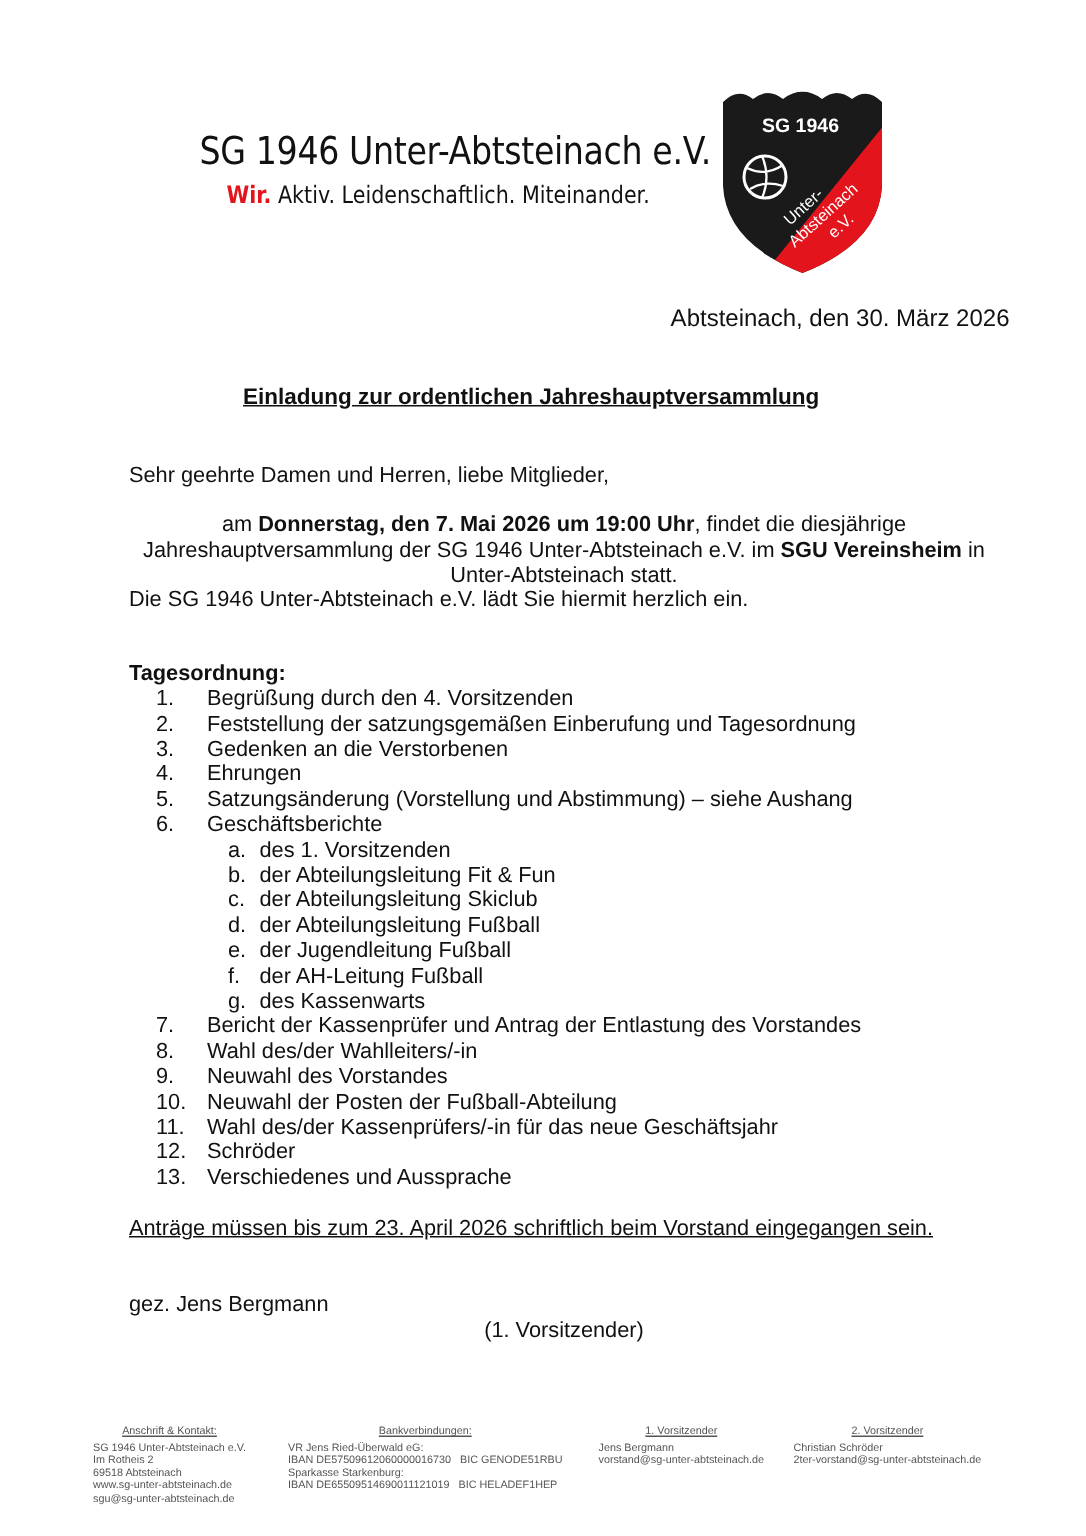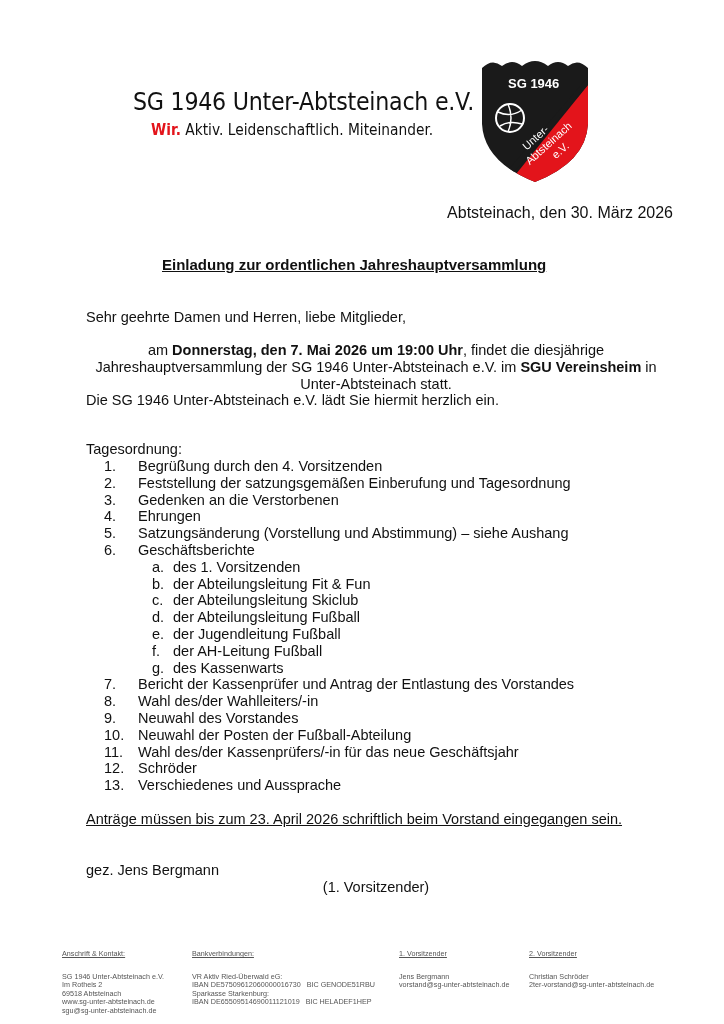--- a/index.html
+++ b/index.html
@@ -9,29 +9,29 @@
   .club-name { left:133px; top:86px; font-size:25.5px; letter-spacing:-0.3px; color:#111;
                font-family:"DejaVu Sans", sans-serif; transform:scaleX(0.87); transform-origin:left top; white-space:nowrap; }
   .slogan { left:151px; top:120px; font-size:16px; color:#111;
             font-family:"DejaVu Sans", sans-serif; transform:scaleX(0.86); transform-origin:left top; white-space:nowrap; }
   .slogan .wir { color:#e3141b; font-weight:bold; }
   .logo { left:478px; top:58px; width:114px; height:126px; }
   .dateline { right:51px; top:204px; font-size:16px; white-space:nowrap; }
   .title { left:162px; top:256px; font-size:15px; font-weight:bold; text-decoration:underline; white-space:nowrap; }
   .body-text { left:86px; font-size:14.5px; line-height:17px; width:580px; }
   .body-text b { font-weight:bold; }
-  .agenda-head { left:86px; top:441px; font-size:14.5px; font-weight:normal; }
+  .agenda-head { left:86px; top:441px; font-size:14.5px; font-weight:bold; }
   .agenda { left:86px; top:458px; font-size:14.5px; line-height:16.8px; }
   .agenda .row { position:relative; height:16.8px; white-space:nowrap; }
   .agenda .num { position:absolute; left:18px; }
   .agenda .txt { position:absolute; left:52px; }
   .agenda .sub .num { left:66px; }
   .agenda .sub .txt { left:87px; }
   .footer { top:950px; font-size:7.2px; line-height:8.6px; color:#555; white-space:nowrap; }
-  .footer .fh { text-decoration:underline; margin-bottom:14px; }
+  .footer .fh { text-decoration:underline; margin-bottom:2px;text-align:center; }
 </style>
 </head>
 <body>
 
 <div class="abs club-name">SG 1946 Unter-Abtsteinach e.V.</div>
 <div class="abs slogan"><span class="wir">Wir.</span><span> Aktiv. Leidenschaftlich. Miteinander.</span></div>
 
 <svg class="abs logo" viewBox="0 0 114 126">
   <defs>
     <clipPath id="shield">
@@ -159,21 +159,21 @@
   <div class="fh">Anschrift &amp; Kontakt:</div>
   <div>SG 1946 Unter-Abtsteinach e.V.</div>
   <div>Im Rotheis 2</div>
   <div>69518 Abtsteinach</div>
   <div>www.sg-unter-abtsteinach.de</div>
   <div>sgu@sg-unter-abtsteinach.de</div>
 </div>
 
 <div class="abs footer" style="left:192px;">
   <div class="fh">Bankverbindungen:</div>
-  <div>VR Aktiv Ried-Überwald eG:</div>
+  <div>VR Jens Ried-Überwald eG:</div>
   <div style="white-space:pre">IBAN DE57509612060000016730   BIC GENODE51RBU</div>
   <div>Sparkasse Starkenburg:</div>
   <div style="white-space:pre">IBAN DE65509514690011121019   BIC HELADEF1HEP</div>
 </div>
 
 <div class="abs footer" style="left:399px;">
   <div class="fh">1. Vorsitzender</div>
   <div>Jens Bergmann</div>
   <div>vorstand@sg-unter-abtsteinach.de</div>
 </div>

